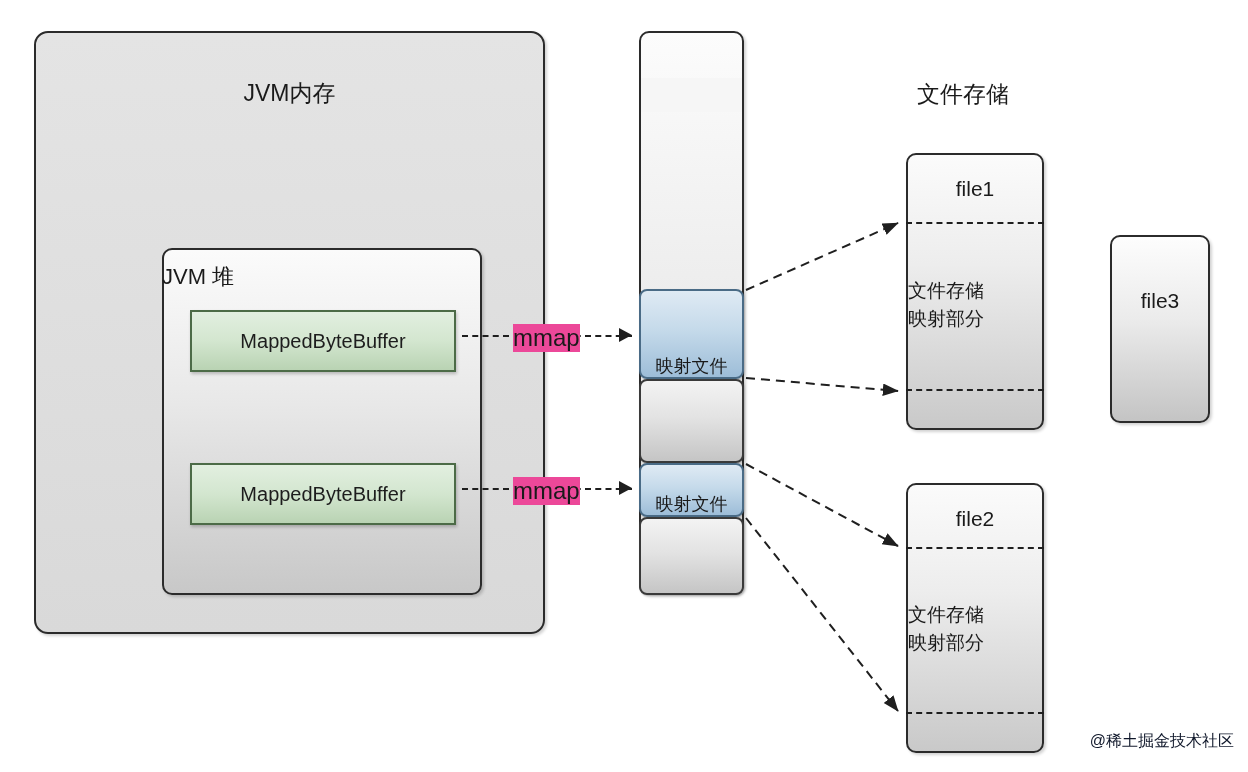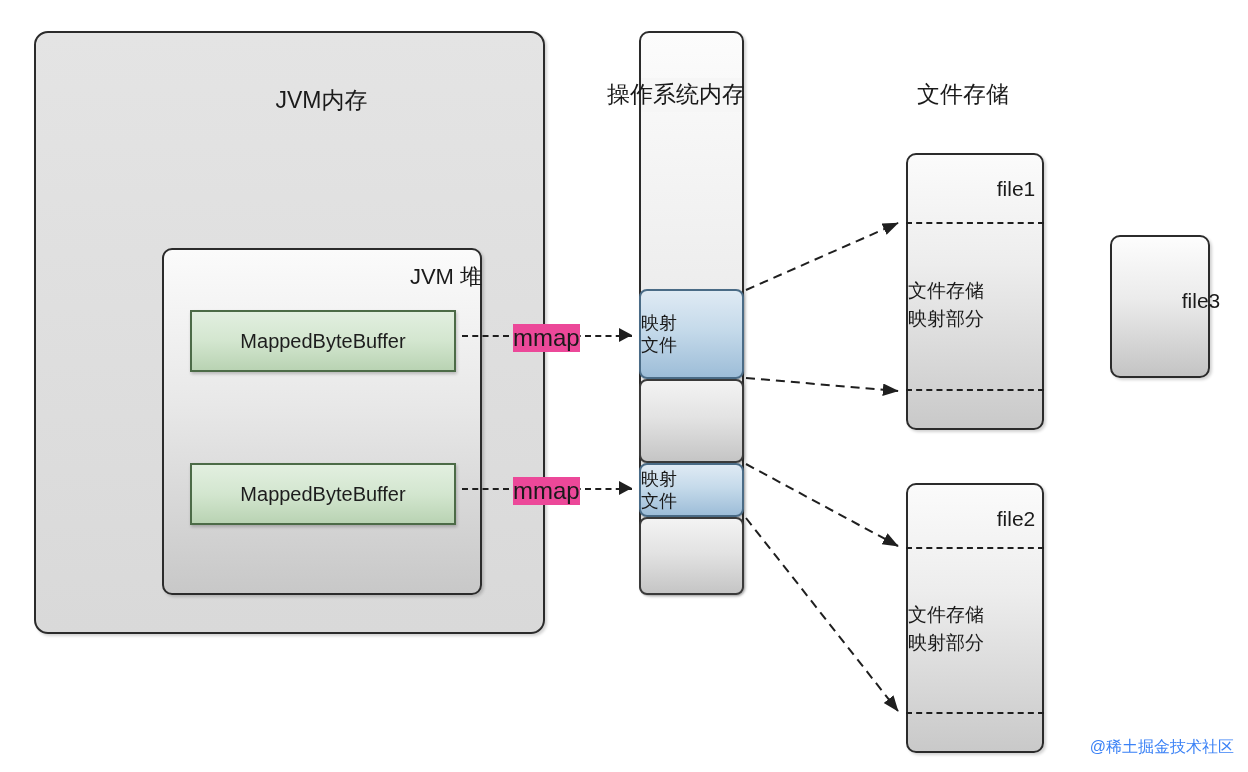--- a/index.html
+++ b/index.html
@@ -74,22 +74,22 @@
     padding: 0;
   }
   .os-seg {
     position: absolute;
     box-sizing: border-box;
     left: 639px;
     width: 105px;
     border: 2px solid #3a3a3a;
     border-radius: 8px;
     display: flex;
-    flex-direction: column;
-    align-items: flex-start;
+    flex-direction: row;
+    align-items: flex-end;
     justify-content: center;
     line-height: 1.25;
     font-size: 18px;
     color: #1a1a1a;
     box-shadow: 1px 1px 2px rgba(0,0,0,0.2);
   }
   .os-seg.blue {
     background: linear-gradient(180deg, #dfeaf4 0%, #c5daea 45%, #9dbdd8 100%);
     border-color: #4a6b86;
   }
@@ -103,31 +103,30 @@
   .os-seg-4 { top: 517px; height: 78px; }
 
   
   .file-box {
     background: linear-gradient(180deg, #fbfbfb 0%, #ededed 40%, #c9c9c9 100%);
     border-radius: 10px;
   }
   .file-1 { left: 906px; top: 153px; width: 138px; height: 277px; }
   .file-2 { left: 906px; top: 483px; width: 138px; height: 270px; }
   .file-3 {
-    left: 1110px; top: 235px; width: 100px; height: 143px;
+    left: 1110px; top: 235px; width: 100px; height: 188px;
     background: linear-gradient(180deg, #fdfdfd 0%, #ebebeb 45%, #c4c4c4 100%);
   }
 
   .file-title {
     position: absolute;
     width: 100%;
     text-align: center;
     font-size: 21px;
     color: #1a1a1a;
-    padding-left: 41px;
   }
   .file-1 .file-title { top: 22px; }
   .file-2 .file-title { top: 22px; }
   .file-3 .file-title { top: 52px; font-size: 21px; }
 
   .dashline {
     position: absolute;
     left: -2px;
     right: -2px;
     height: 0;
@@ -141,22 +140,22 @@
     line-height: 1.45;
     color: #1a1a1a;
   }
 
   
   .label {
     position: absolute;
     color: #1a1a1a;
     white-space: nowrap;
   }
-  .label-jvm-mem  { left: 0; top: 85px; width: 579px; text-align: center; font-size: 23px; margin-left: 32px; }
-  .label-jvm-heap { left: 162px; top: 262px; width: 320px; text-align: right; font-size: 22px; }
+  .label-jvm-mem  { left: 0; top: 78px; width: 579px; text-align: center; font-size: 23px; }
+  .label-jvm-heap { left: 162px; top: 262px; width: 320px; text-align: left; font-size: 22px; }
   .label-os-mem   { left: 607px; top: 79px; font-size: 23px; }
   .label-disk     { left: 917px; top: 79px; font-size: 23px; }
 
   
   .mmap-line {
     position: absolute;
     height: 0;
     border-top: 2px dashed #1f1f1f;
   }
   .mmap-1 { left: 462px; top: 335px; width: 170px; }
@@ -193,23 +192,23 @@
     position: absolute;
     left: 0; top: 0;
     width: 1248px;
     height: 772px;
     pointer-events: none;
   }
 
   .watermark {
     position: absolute;
     right: 14px;
-    bottom: 14px;
+    bottom: 20px;
     font-size: 16px;
-    color: #3b82f6;
+    color: #0f172a;
   }
 </style>
 </head>
 <body>
 
 <div id="canvas">
 
   <div class="box jvm-mem"></div>
   <div class="label label-jvm-mem">JVM内存</div>
 
@@ -234,21 +233,20 @@
     <span>文件</span>
   </div>
   <div class="os-seg grey os-seg-2"></div>
   <div class="os-seg blue os-seg-3">
     <span>映射</span>
     <span>文件</span>
   </div>
   <div class="os-seg grey os-seg-4"></div>
 
   <div class="label-mask" style="left:641px; top:78px; width:101px; height:34px;"></div>
-  <div class="label label-os-mem">操作系统内存</div>
 
   <div class="label label-disk">文件存储</div>
 
   <div class="box file-box file-1">
     <div class="file-title">file1</div>
     <div class="dashline" style="top:67px;"></div>
     <div class="dashline" style="top:234px;"></div>
     <div class="map-region-label" style="top:122px;">
       <div>文件存储</div>
       <div>映射部分</div>

